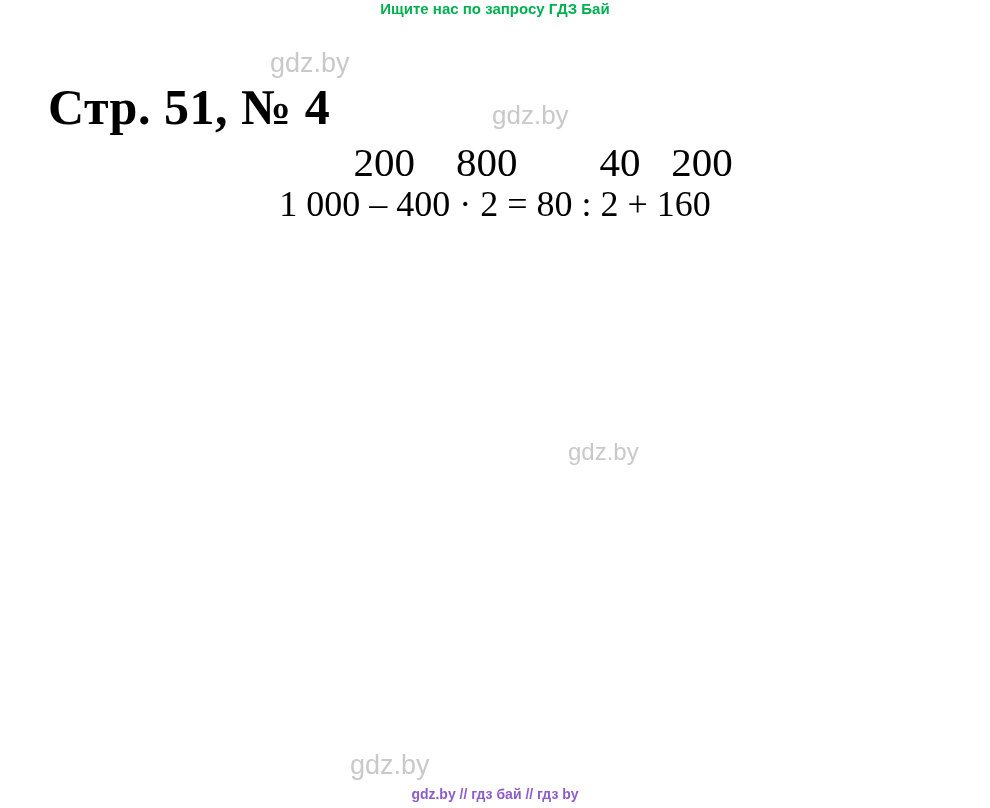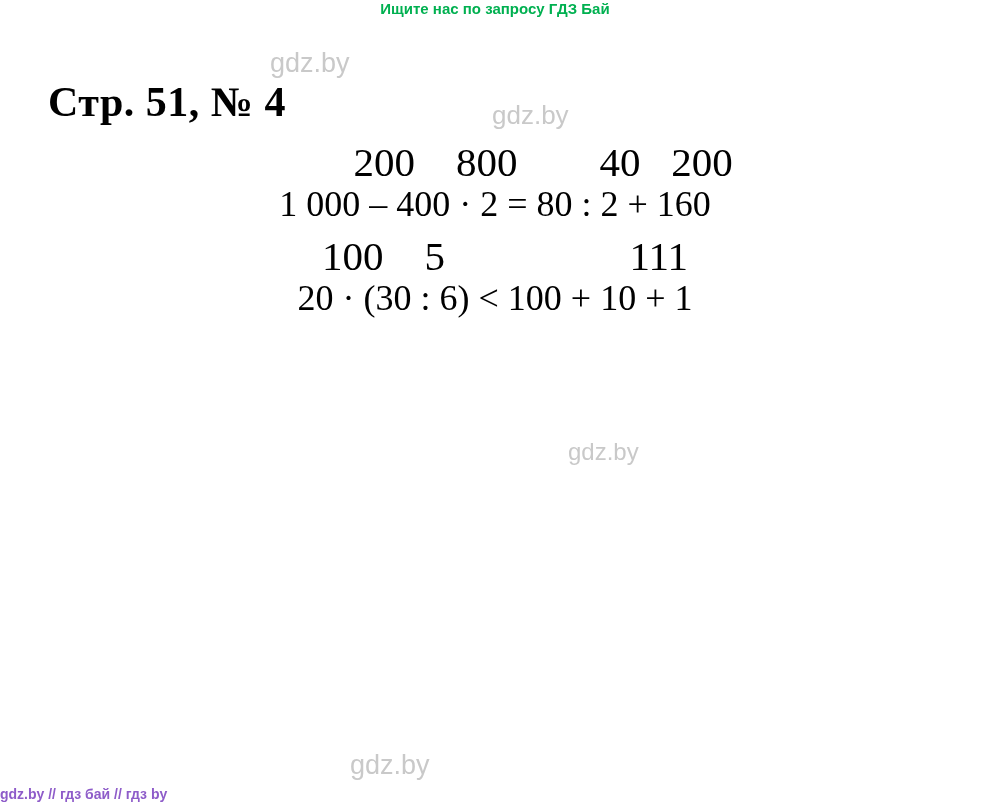--- a/index.html
+++ b/index.html
@@ -38,21 +38,21 @@
   }
   .wm-1 { top: 28px;  left: 270px; font-size: 27px; }
   .wm-2 { top: 80px;  left: 492px; font-size: 26px; }
   .wm-3 { top: 418px; left: 568px; font-size: 24px; }
   .wm-4 { top: 730px; left: 350px; font-size: 27px; }
 
   .page-title {
     position: absolute;
     top: 78px;
     left: 48px;
-    font-size: 42px;
+    font-size: 50px;
     font-weight: bold;
     font-family: "Liberation Serif", serif;
     color: #000000;
     letter-spacing: 0.5px;
     white-space: nowrap;
   }
 
   .math-block {
     position: absolute;
     left: 0;
@@ -79,21 +79,21 @@
   .g1 .answers { padding-left: 48px; }
   .g2 .answers { padding-left: 40px; }
   .g3 .answers { padding-left: 6px; }
   .g4 .answers { padding-left: 10px; }
 
   .bottom-bar {
     position: absolute;
     bottom: 6px;
     left: 0;
     width: 990px;
-    text-align: left;
+    text-align: center;
     font-family: "Liberation Sans", sans-serif;
     font-size: 14px;
     font-weight: bold;
     color: #8e5cc9;
     white-space: nowrap;
   }
 </style>
 </head>
 <body>
 
@@ -108,20 +108,16 @@
 
 <div class="math-block">
 
   <div class="group g1">
     <div class="answers">200    800        40   200</div>
     <div class="expression">1 000 – 400 · 2 = 80 : 2 + 160</div>
   </div>
 
 
 
-  <div class="group g4">
-    <div class="answers">100    5                  111</div>
-    <div class="expression">20 · (30 : 6) &lt; 100 + 10 + 1</div>
-  </div>
 
 </div>
 
 <div class="bottom-bar">gdz.by  //  гдз бай  //  гдз by</div>
 
 </body></html>

